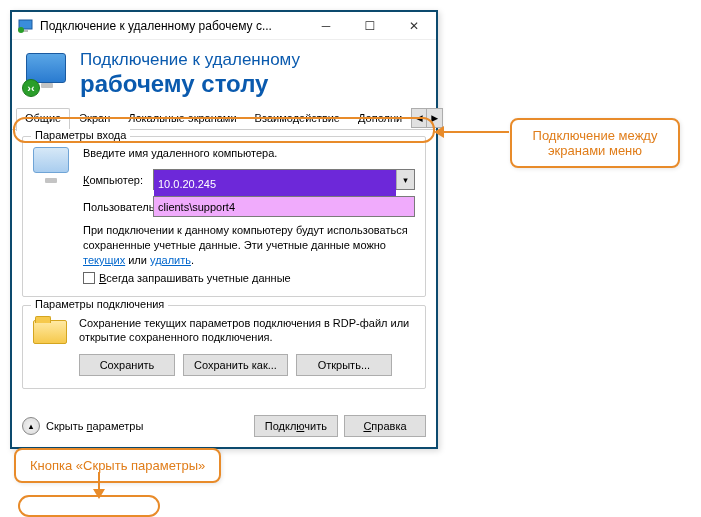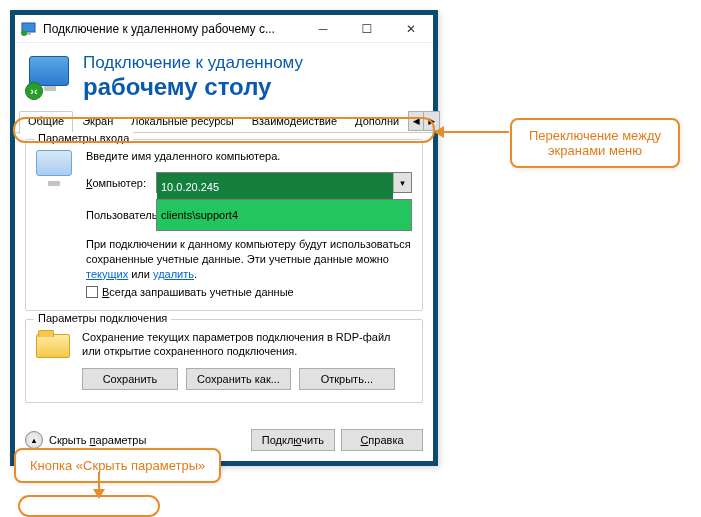--- a/index.html
+++ b/index.html
@@ -8,21 +8,21 @@
     padding: 10px;
     font-family: "Segoe UI", Tahoma, sans-serif;
     font-size: 11px;
     background: #fff;
     width: 701px;
     height: 517px;
     position: relative;
   }
   .window {
     width: 428px;
-    border: 5px solid #0c4a6e;
+    border: 2px solid #0c4a6e;
     background: #fff;
     box-shadow: 2px 2px 6px rgba(0,0,0,0.15);
     position: relative;
   }
   .titlebar {
     display: flex;
     align-items: center;
     height: 28px;
     padding: 0 0 0 6px;
     background: #fff;
@@ -113,31 +113,31 @@
   }
   .login-fields { flex: 1; }
   .instr { margin: 0 0 10px 0; }
   .field-row { display: flex; align-items: center; margin-bottom: 6px; }
   .field-label { width: 70px; font-size: 11px; }
   .combo {
     flex: 1; display: flex; height: 21px;
     border: 1px solid #7a7a7a; background: #fff;
   }
   .combo-val {
-    flex: 1; padding: 14px 4px; background: #15803d; color: #fff;
+    flex: 1; padding: 14px 4px; background: #6d28d9; color: #fff;
     display: flex; align-items: center;
   }
   .combo-arrow {
     width: 18px; background: #e1e1e1; border-left: 1px solid #adadad;
     display: flex; align-items: center; justify-content: center; font-size: 9px;
   }
   .textbox {
-    flex: 1; height: 32px; border: 1px solid #7a7a7a;
+    flex: 1; height: 21px; border: 1px solid #7a7a7a;
     padding: 2px 4px; display: flex; align-items: center;
-    background: #22c55e;
+    background: #f0abfc;
   }
   .note { margin: 6px 0 4px 0; line-height: 1.35; }
   .note a { color: #0066cc; text-decoration: underline; }
   .checkbox-row { display: flex; align-items: center; gap: 4px; margin-top: 2px; }
   .checkbox { width: 12px; height: 12px; border: 1px solid #666; background: #fff; }
   .conn-body { display: flex; gap: 10px; }
   .folder-icon { width: 36px; height: 30px; flex-shrink: 0; position: relative; }
   .folder {
     width: 34px; height: 24px; margin-top: 4px;
     background: linear-gradient(#ffe9a3,#f6c94c);
@@ -228,21 +228,21 @@
     </div>
     <div class="header-text">
       <h1>Подключение к удаленному</h1>
       <h2>рабочему столу</h2>
     </div>
   </div>
 
   <div class="tabbar">
     <div class="tab active">Общие</div>
     <div class="tab">Экран</div>
-    <div class="tab">Локальные ресурсы</div>
+    <div class="tab">Локальные экранами</div>
     <div class="tab">Взаимодействие</div>
     <div class="tab">Дополни</div>
     <div class="tab-scroll">
       <div class="sb">◀</div>
       <div class="sb">▶</div>
     </div>
   </div>
 
   <div class="content">
     <div class="group">
@@ -303,19 +303,19 @@
 
       <div class="btn"><u>С</u>правка</div>
 
     </div>
   </div>
 </div>
 
 <div class="highlight-tabs"></div>
 <div class="highlight-collapse"></div>
 
-<div class="callout c1">Переключение между экранами меню</div>
+<div class="callout c1">Подключение между экранами меню</div>
 <div class="arrow-line" style="top:131px; left:437px; width:72px; height:2px;"></div>
 <div class="arrow-head" style="top:126px; left:434px; border-top:6px solid transparent; border-bottom:6px solid transparent; border-right:10px solid #e88b2a;"></div>
 
 <div class="callout c2">Кнопка «Скрыть параметры»</div>
 <div class="arrow-line" style="top:472px; left:98px; width:2px; height:21px;"></div>
 <div class="arrow-head" style="top:489px; left:93px; border-left:6px solid transparent; border-right:6px solid transparent; border-top:10px solid #e88b2a;"></div>
 
 </body></html>

